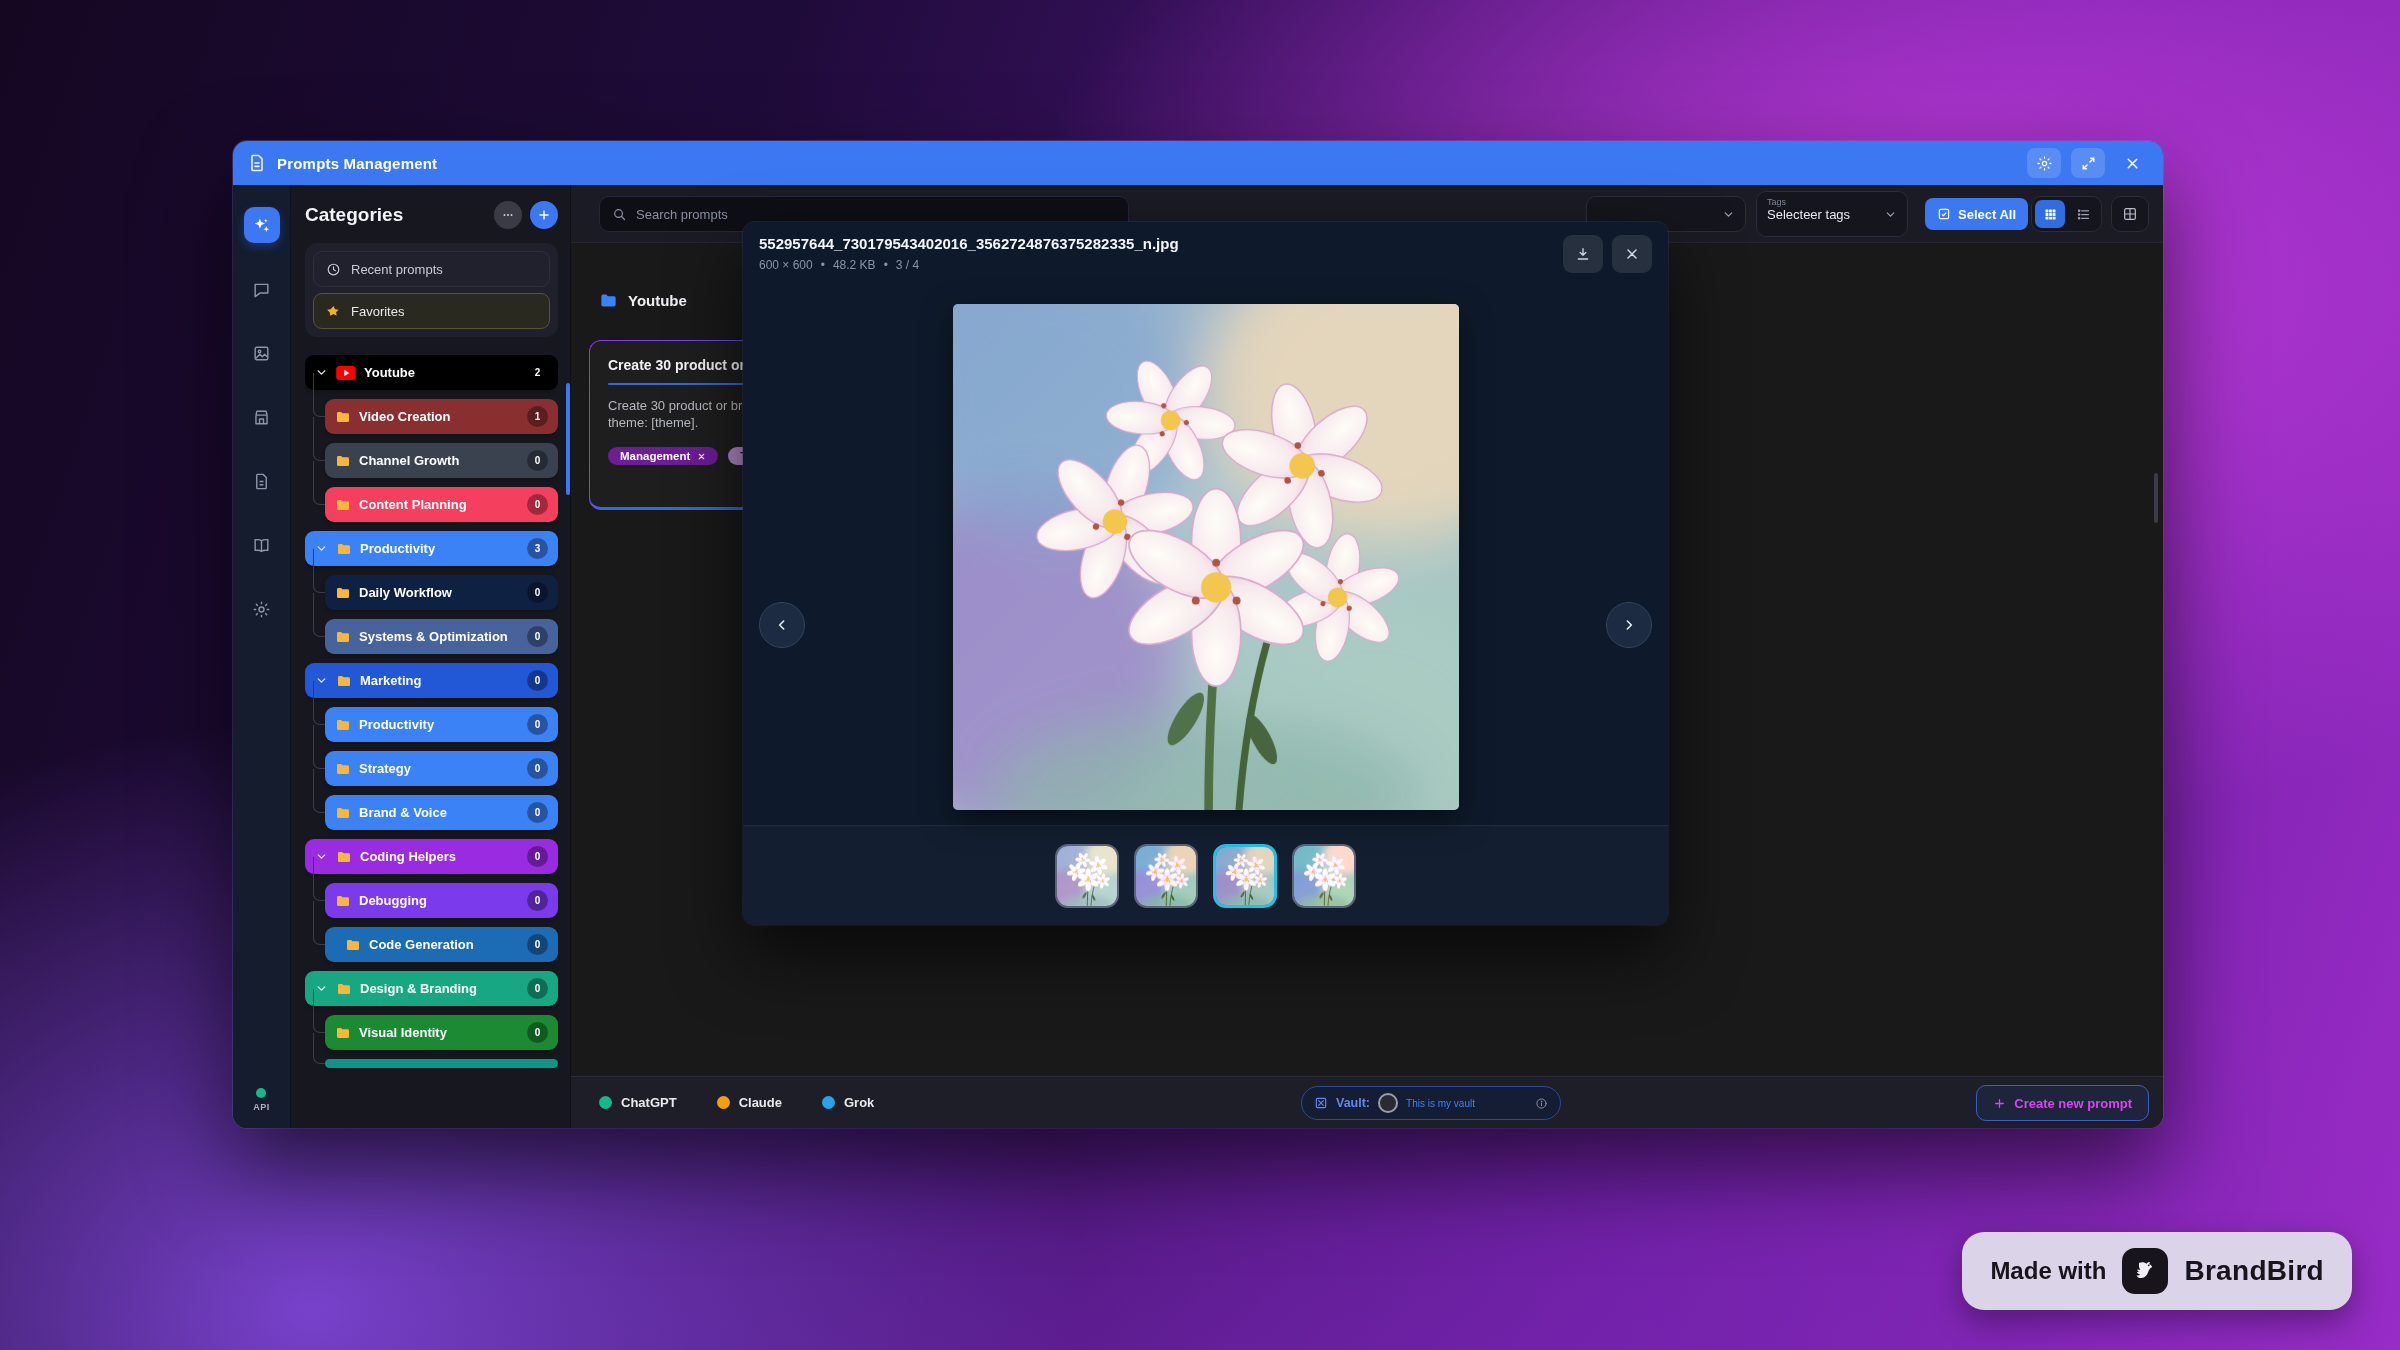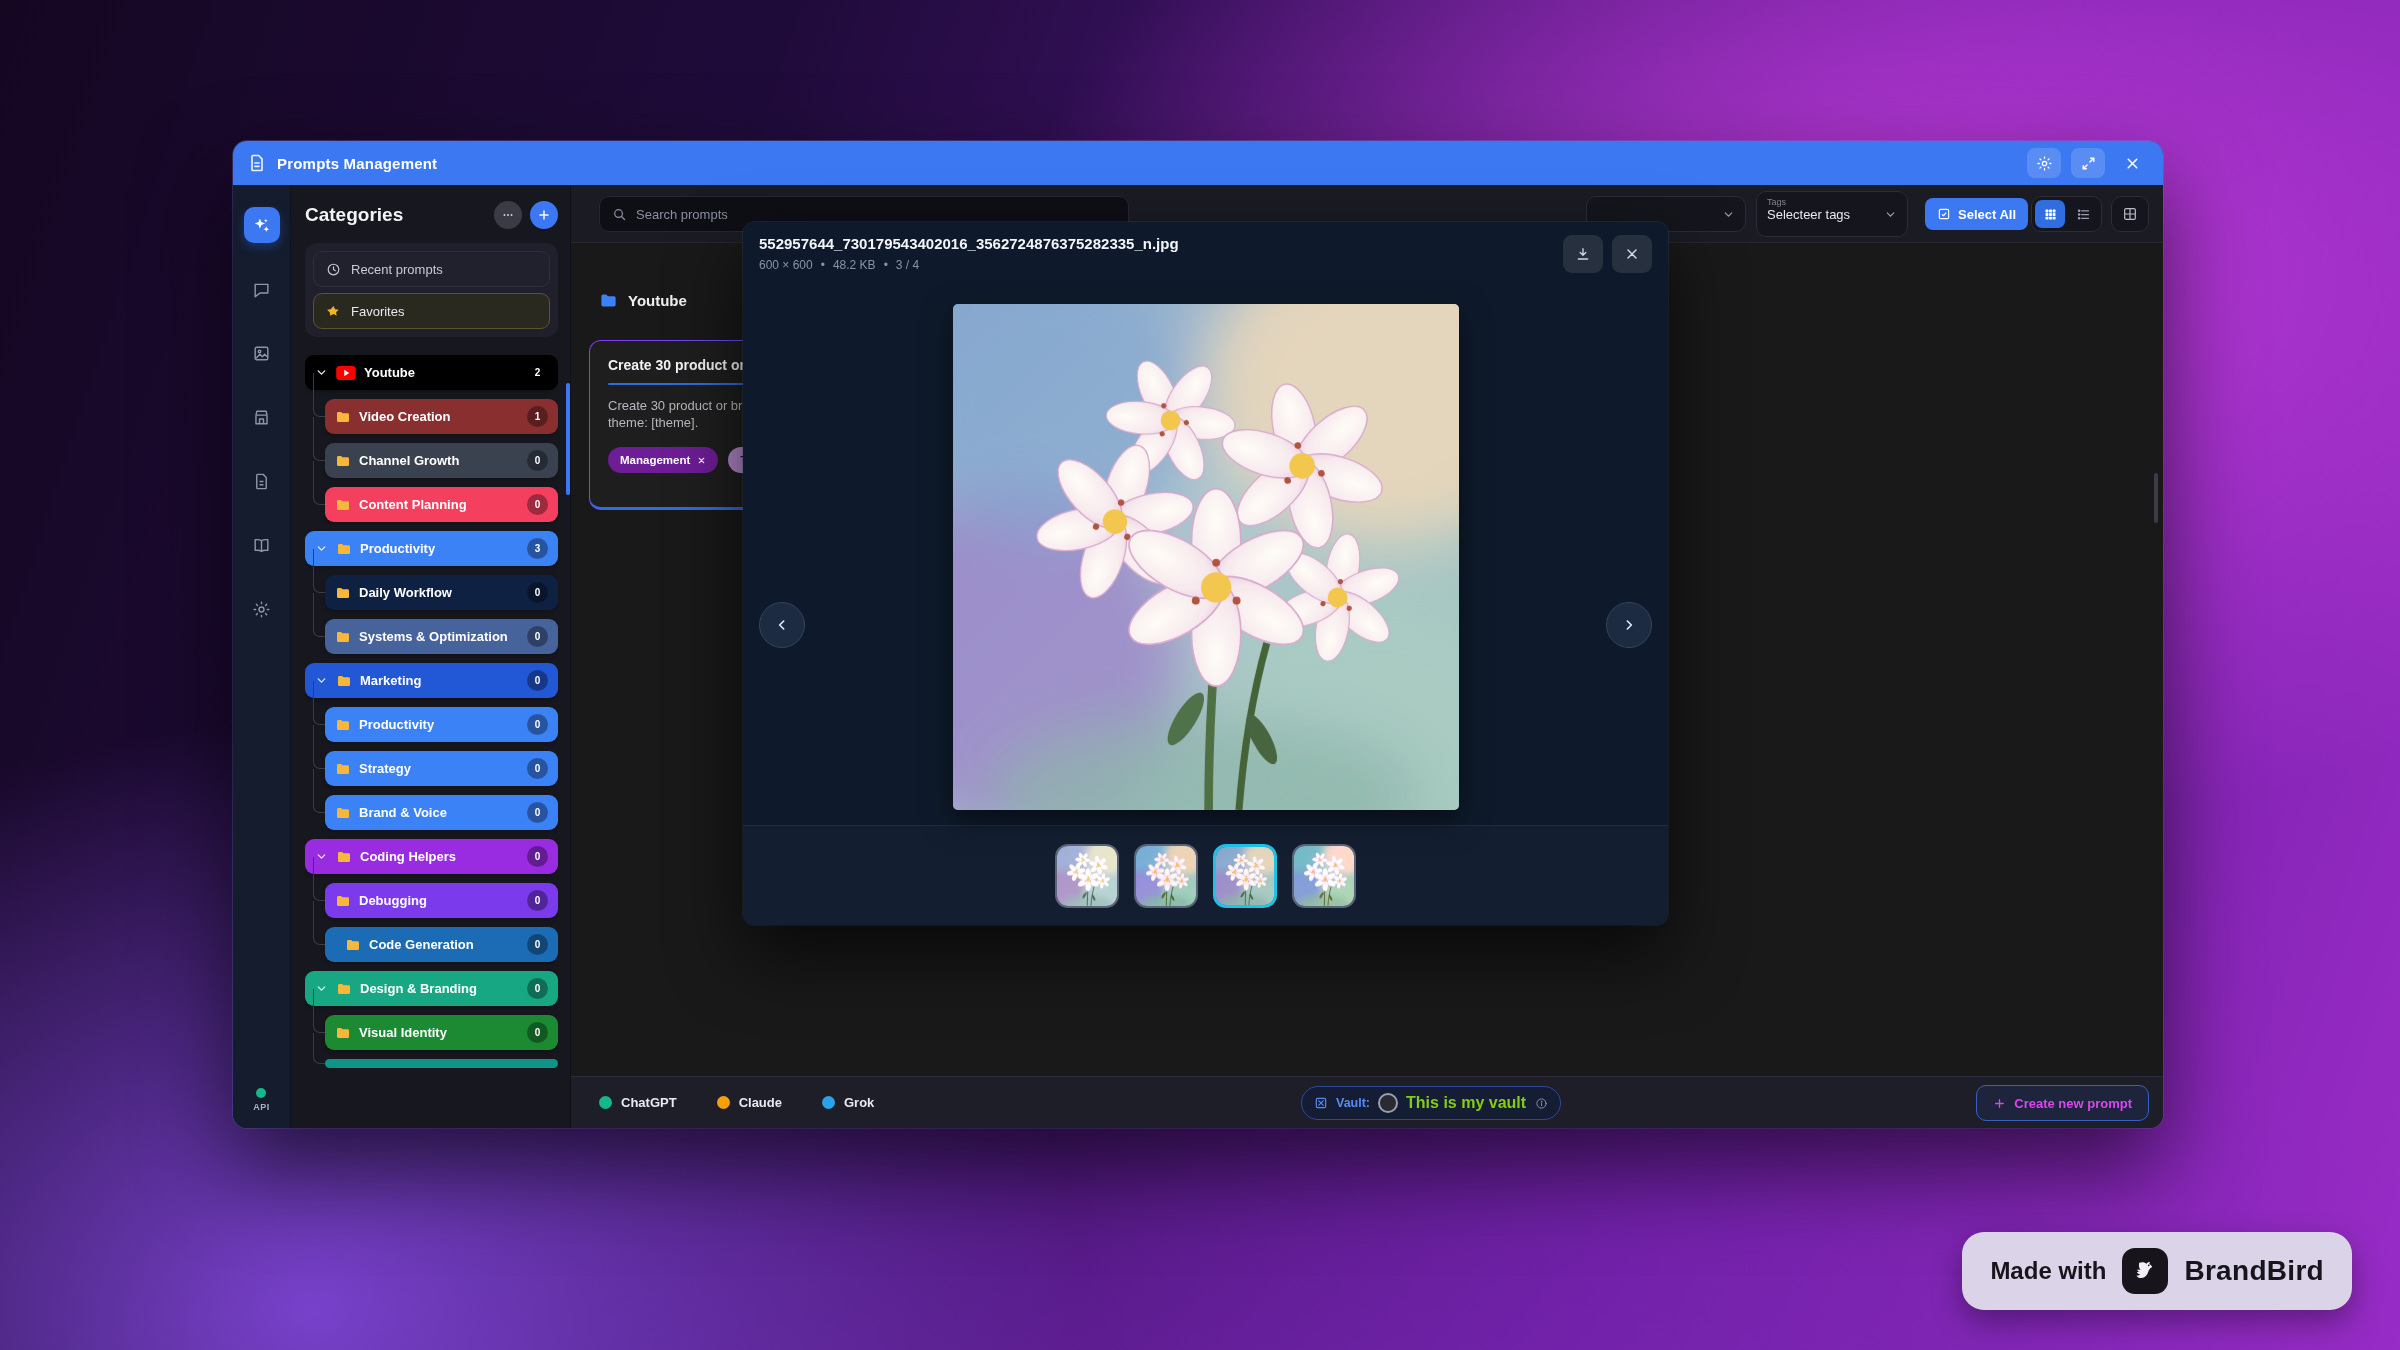--- a/index.html
+++ b/index.html
@@ -83,35 +83,35 @@
   .section-head { position:absolute; left:28px; top:48px; display:flex; align-items:center; gap:10px; }
   .section-head svg { width:19px; height:19px; }
   .section-title { color:#eef0f4; font-size:15px; font-weight:bold; }
   .prompt-card { position:absolute; left:18px; top:97px; width:560px; height:170px; border-radius:12px; padding:1px;
     background:linear-gradient(120deg,#8b3bf0,#3b66f0 55%,#2a2a36 80%); }
   .prompt-card-in { width:100%; height:100%; border-radius:11px; background:#1e1e1e; padding:16px 18px 10px 18px; border-bottom:2px solid #2f6bdb; }
   .card-title { color:#f2f3f6; font-size:14px; font-weight:bold; white-space:nowrap; overflow:hidden; }
   .card-div { height:2px; background:#2f6bdb; margin:10px 0 12px 0; border-radius:1px; }
   .card-body { color:#b6b8bf; font-size:13px; line-height:17px; }
   .card-tags { display:flex; gap:10px; margin-top:16px; }
-  .pill { height:26px; border-radius:13px; padding:5px 12px; display:flex; align-items:center; gap:7px; font-size:11.5px; font-weight:bold; color:#fff; white-space:nowrap; }
+  .pill { height:18px; border-radius:13px; padding:5px 12px; display:flex; align-items:center; gap:7px; font-size:11.5px; font-weight:bold; color:#fff; white-space:nowrap; }
   .pill.p1 { background:#6d1d96; }
   .pill.p2 { background:#b089c9; color:#241430; }
   .pill svg { width:9px; height:9px; opacity:.9; }
   .main-scroll { position:absolute; right:5px; top:230px; width:4px; height:50px; border-radius:2px; background:#3c3c48; }
   
   .winfooter { height:52px; background:#1e1e29; border-top:1px solid #2c2c3a; display:flex; align-items:center; padding:0 12px 0 28px; position:relative; flex:0 0 auto; }
   .models { display:flex; gap:40px; }
   .model { display:flex; align-items:center; gap:9px; color:#e8eaee; font-size:13px; font-weight:bold; }
   .model-dot { width:13px; height:13px; border-radius:50%; }
   .vault-pill { position:absolute; left:730px; top:9px; width:260px; height:34px; border:1px solid #2c4a9a; border-radius:17px; background:#141d34; display:flex; align-items:center; gap:8px; padding:0 12px; }
   .vault-pill svg.v { width:14px; height:14px; color:#5b8af0; flex:0 0 auto; }
   .vault-label { color:#5b8af0; font-size:12.5px; font-weight:bold; }
   .vault-circle { width:20px; height:20px; border-radius:50%; background:#2a2a32; border:2px solid #97a0b2; flex:0 0 auto; }
-  .vault-value { color:#84cc16; font-size:16px; font-weight:bold; }
+  .vault-value { color:#3b82f6; font-size:10px; font-weight:normal; }
   .vault-pill svg.i { width:13px; height:13px; color:#8b93a3; margin-left:auto; flex:0 0 auto; }
   .create-btn { position:absolute; right:14px; top:8px; height:36px; padding:0 16px; border:1.5px solid #3a5fc4; border-radius:10px; background:rgba(35,50,100,.35); display:flex; align-items:center; gap:8px; color:#d946ef; font-size:13px; font-weight:bold; }
   .create-btn svg { width:13px; height:13px; }
   
   .modal { position:absolute; left:510px; top:81px; width:925px; height:703px; background:#0e1a2b; border-radius:12px; box-shadow:0 30px 70px rgba(0,0,0,.65), 0 0 0 1px rgba(70,95,140,.25); z-index:40; display:flex; flex-direction:column; overflow:hidden; }
   .modal-head { height:70px; padding:13px 16px 0 16px; display:flex; flex:0 0 auto; }
   .modal-titles { min-width:0; }
   .modal-file { color:#f3f5f9; font-size:15px; font-weight:bold; white-space:nowrap; }
   .modal-meta { color:#8b93a3; font-size:12px; margin-top:6px; display:flex; gap:8px; align-items:center; }
   .modal-hbtns { margin-left:auto; display:flex; gap:9px; }

